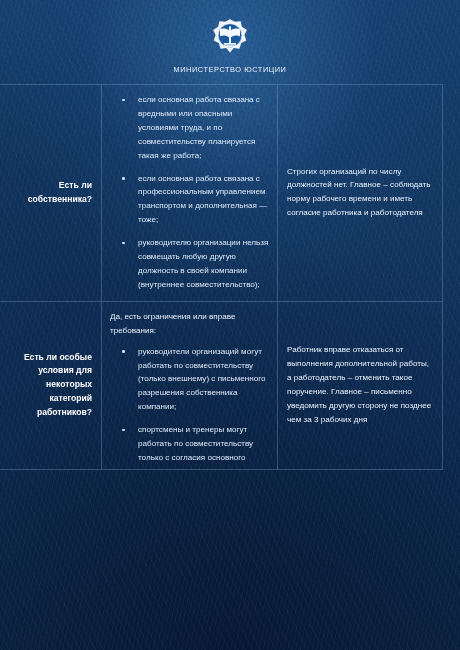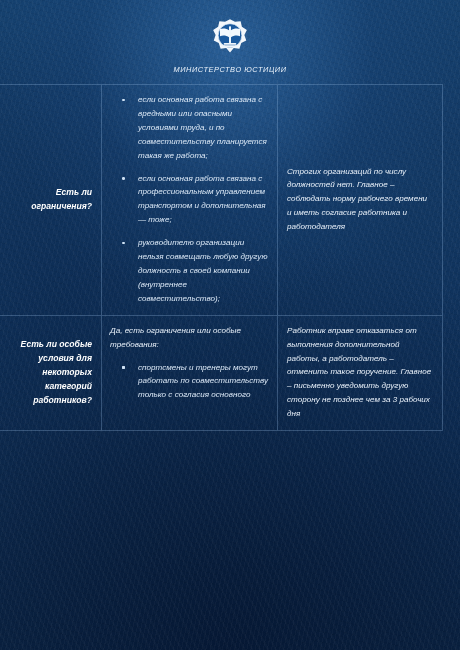--- a/index.html
+++ b/index.html
@@ -22,21 +22,21 @@
   .bg:after{
     content:"";position:absolute;inset:0;
     background-image:
       repeating-linear-gradient(102deg, rgba(255,255,255,.030) 0px, rgba(255,255,255,.030) 1px, rgba(0,0,0,0) 1px, rgba(0,0,0,0) 4px),
       repeating-linear-gradient(14deg, rgba(0,0,0,.045) 0px, rgba(0,0,0,.045) 1px, rgba(0,0,0,0) 1px, rgba(0,0,0,0) 5px),
       repeating-linear-gradient(63deg, rgba(255,255,255,.018) 0px, rgba(255,255,255,.018) 2px, rgba(0,0,0,0) 2px, rgba(0,0,0,0) 7px),
       repeating-linear-gradient(-38deg, rgba(0,0,0,.035) 0px, rgba(0,0,0,.035) 1px, rgba(0,0,0,0) 1px, rgba(0,0,0,0) 6px);
     opacity:.9;pointer-events:none;
   }
 
-  .page{position:relative;z-index:2;width:460px;height:500px;font-style:italic;}
+  .page{position:relative;z-index:2;width:460px;height:500px;}
 
   
   .header{padding-top:18px;text-align:center;}
   .emblem{width:40px;height:40px;margin:0 auto;display:block;}
   .ministry{
     margin-top:7px;
     color:#eaf2fb;
     font-size:7.4px;
     letter-spacing:.55px;
     line-height:1.42;
@@ -113,42 +113,42 @@
     </svg>
     <div class="ministry">
       <div>МИНИСТЕРСТВО ЮСТИЦИИ</div>
     </div>
   </div>
 
   <div class="tbl">
 
     <div class="row row-1">
       <div class="c-q">
-        <div class="q-txt">Есть ли ограничения?</div>
+        <div class="q-txt">Есть ли собственника?</div>
       </div>
       <div class="c-mid">
         <ul class="bl">
           <li><span class="dot"></span><span>если основная работа связана с вредными или опасными условиями труда, и по совместительству планируется такая же работа;</span></li>
           <li><span class="dot"></span><span>если основная работа связана с профессиональным управлением транспортом и дополнительная — тоже;</span></li>
           <li><span class="dot"></span><span>руководителю организации нельзя совмещать любую другую должность в своей компании (внутреннее совместительство);</span></li>
         </ul>
       </div>
       <div class="c-right">
         <p class="ans">Строгих организаций по числу должностей нет. Главное – соблюдать норму рабочего времени и иметь согласие работника и работодателя</p>
       </div>
     </div>
 
     <div class="row row-2">
       <div class="c-q">
         <div class="q-txt">Есть ли особые условия для некоторых категорий работников?</div>
       </div>
       <div class="c-mid">
-        <p class="lead">Да, есть ограничения или особые требования:</p>
+        <p class="lead">Да, есть ограничения или вправе требования:</p>
         <ul class="bl">
-          <li><span class="dot"></span></li>
+          <li><span class="dot"></span><span>руководители организаций могут работать по совместительству (только внешнему) с письменного разрешения собственника компании;</span></li>
           <li><span class="dot"></span><span>спортсмены и тренеры могут работать по совместительству только с согласия основного</span></li>
         </ul>
       </div>
       <div class="c-right">
         <p class="ans">Работник вправе отказаться от выполнения дополнительной работы, а работодатель – отменить такое поручение. Главное – письменно уведомить другую сторону не позднее чем за 3 рабочих дня</p>
       </div>
     </div>
 
   </div>
 </div>

